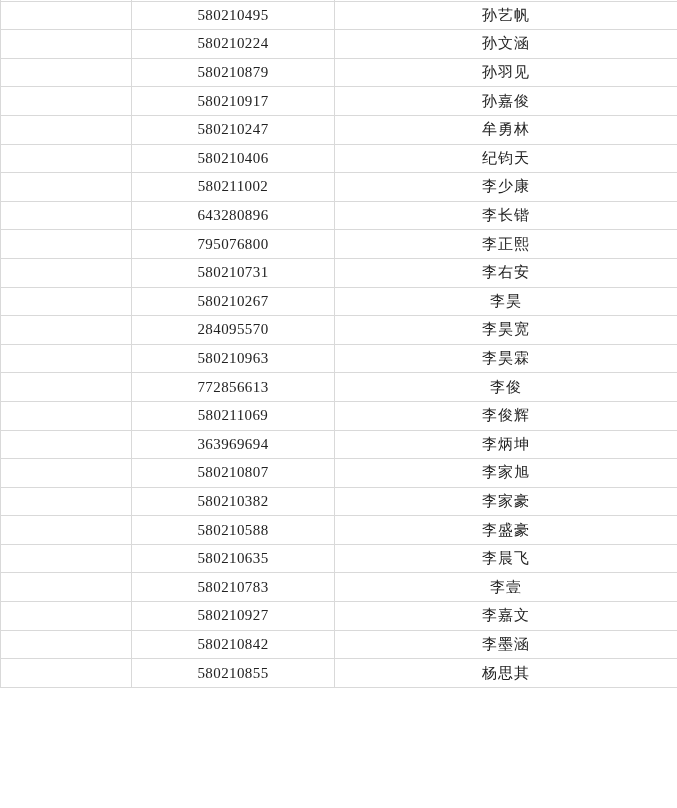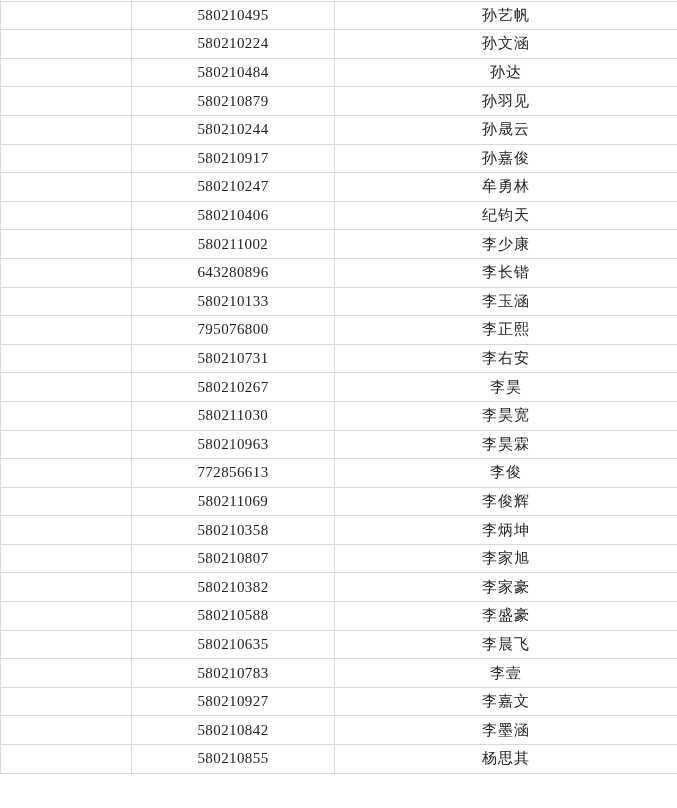--- a/index.html
+++ b/index.html
@@ -72,32 +72,22 @@
           <td class="cell-id">580210495</td>
           <td class="cell-name">孙艺帆</td>
         </tr>
         <tr>
           <td class="cell-idx"></td>
           <td class="cell-id">580210224</td>
           <td class="cell-name">孙文涵</td>
         </tr>
         <tr>
           <td class="cell-idx"></td>
-          <td class="cell-id">580210484</td>
-          <td class="cell-name">孙达</td>
-        </tr>
-        <tr>
-          <td class="cell-idx"></td>
           <td class="cell-id">580210879</td>
           <td class="cell-name">孙羽见</td>
-        </tr>
-        <tr>
-          <td class="cell-idx"></td>
-          <td class="cell-id">580210244</td>
-          <td class="cell-name">孙晟云</td>
         </tr>
         <tr>
           <td class="cell-idx"></td>
           <td class="cell-id">580210917</td>
           <td class="cell-name">孙嘉俊</td>
         </tr>
         <tr>
           <td class="cell-idx"></td>
           <td class="cell-id">580210247</td>
           <td class="cell-name">牟勇林</td>
@@ -112,61 +102,56 @@
           <td class="cell-id">580211002</td>
           <td class="cell-name">李少康</td>
         </tr>
         <tr>
           <td class="cell-idx"></td>
           <td class="cell-id">643280896</td>
           <td class="cell-name">李长锴</td>
         </tr>
         <tr>
           <td class="cell-idx"></td>
-          <td class="cell-id">580210133</td>
-          <td class="cell-name">李玉涵</td>
-        </tr>
-        <tr>
-          <td class="cell-idx"></td>
           <td class="cell-id">795076800</td>
           <td class="cell-name">李正熙</td>
         </tr>
         <tr>
           <td class="cell-idx"></td>
           <td class="cell-id">580210731</td>
           <td class="cell-name">李右安</td>
         </tr>
         <tr>
           <td class="cell-idx"></td>
           <td class="cell-id">580210267</td>
           <td class="cell-name">李昊</td>
         </tr>
         <tr>
           <td class="cell-idx"></td>
-          <td class="cell-id">580211030</td>
+          <td class="cell-id">284095570</td>
           <td class="cell-name">李昊宽</td>
         </tr>
         <tr>
           <td class="cell-idx"></td>
           <td class="cell-id">580210963</td>
           <td class="cell-name">李昊霖</td>
         </tr>
         <tr>
           <td class="cell-idx"></td>
           <td class="cell-id">772856613</td>
           <td class="cell-name">李俊</td>
         </tr>
         <tr>
           <td class="cell-idx"></td>
           <td class="cell-id">580211069</td>
           <td class="cell-name">李俊辉</td>
         </tr>
         <tr>
           <td class="cell-idx"></td>
-          <td class="cell-id">580210358</td>
+          <td class="cell-id">363969694</td>
           <td class="cell-name">李炳坤</td>
         </tr>
         <tr>
           <td class="cell-idx"></td>
           <td class="cell-id">580210807</td>
           <td class="cell-name">李家旭</td>
         </tr>
         <tr>
           <td class="cell-idx"></td>
           <td class="cell-id">580210382</td>

